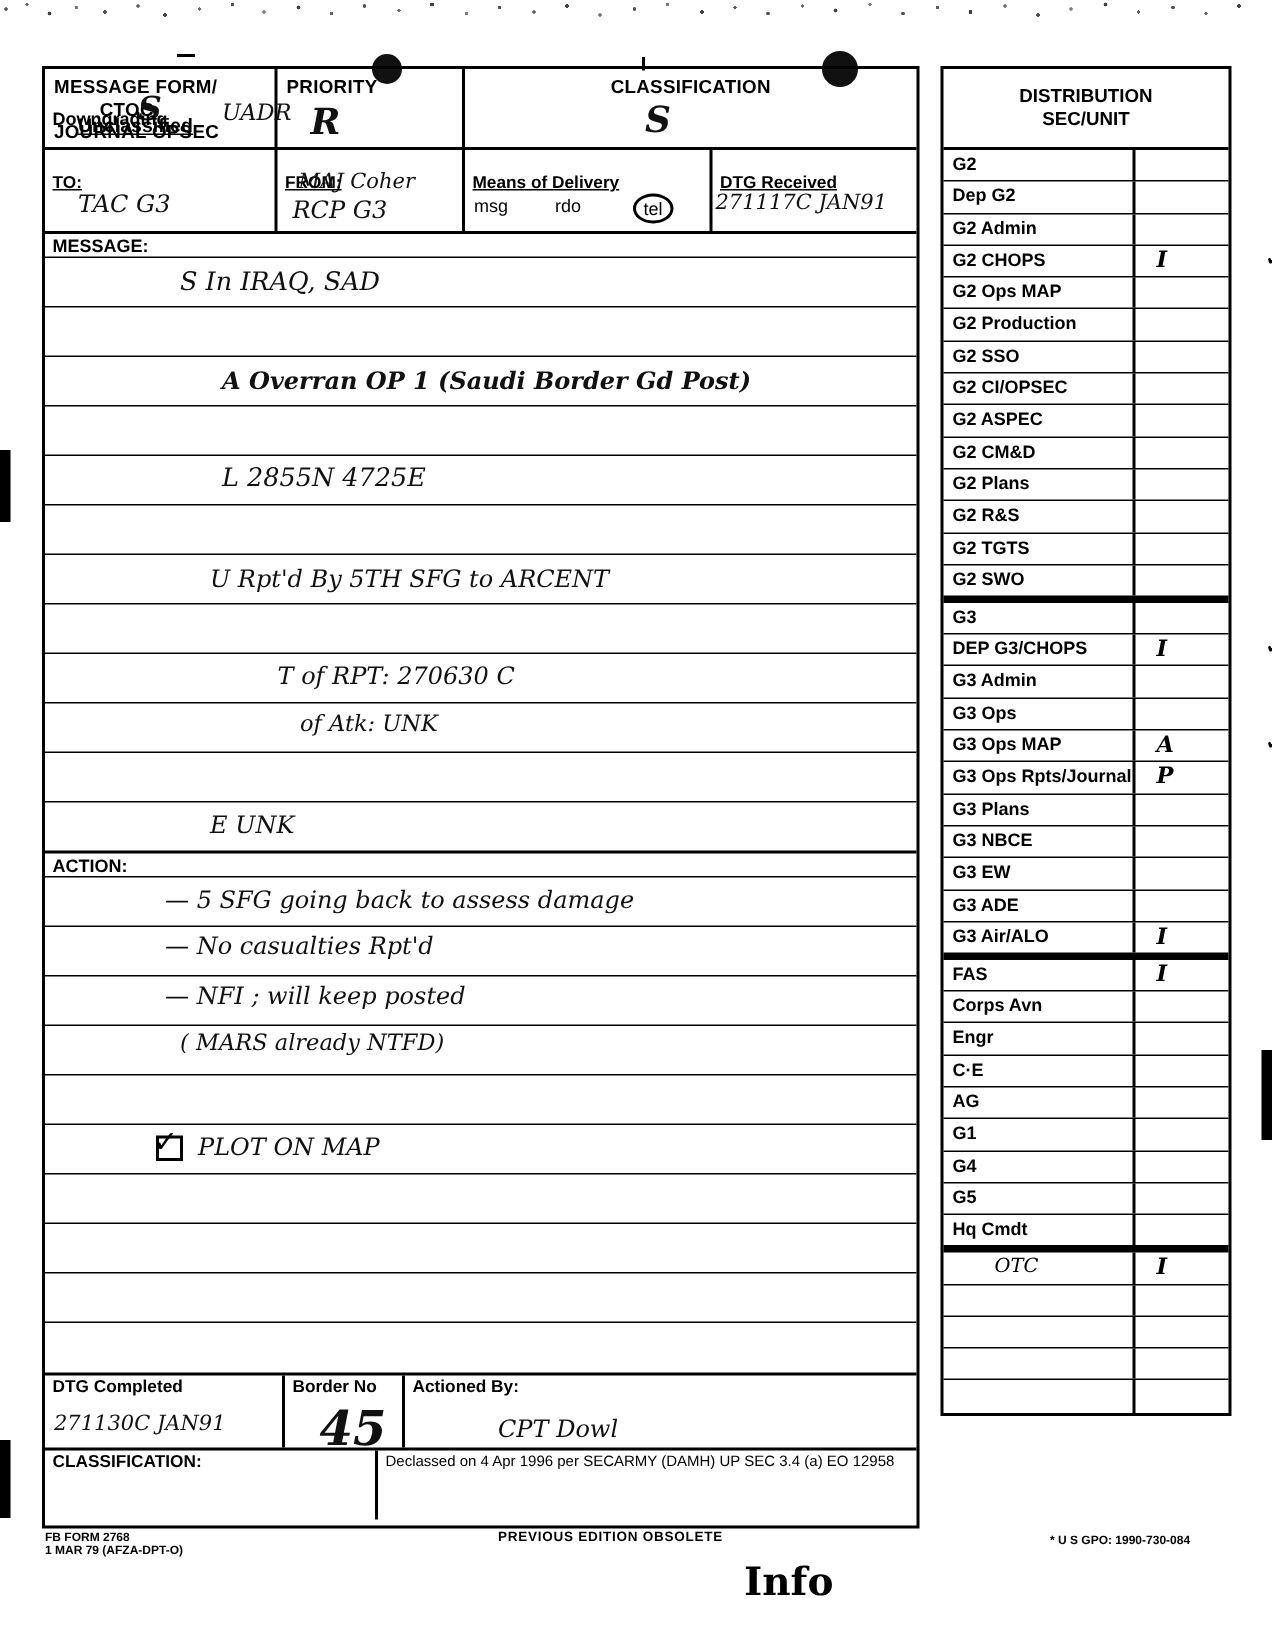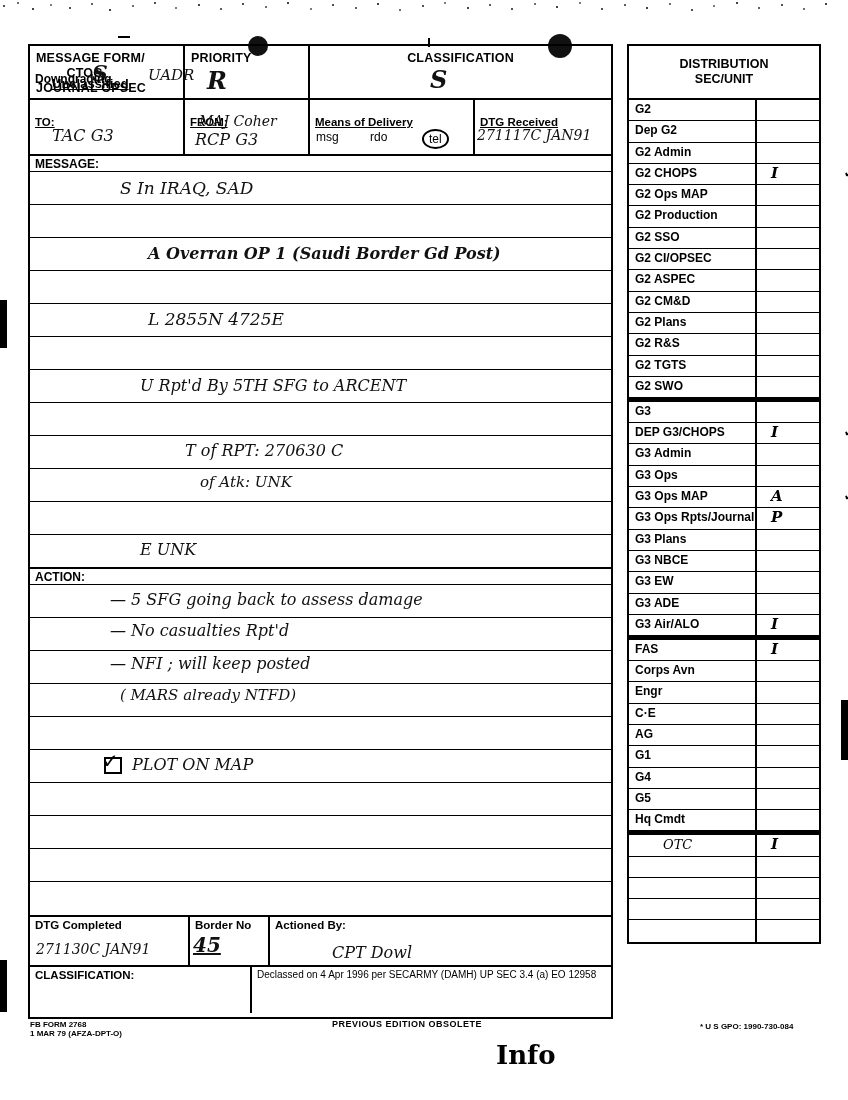--- a/index.html
+++ b/index.html
@@ -235,21 +235,21 @@
   <div class="line"></div>
   <div class="line" style="border-bottom:none;"></div>
 
   <div class="footer-row">
     <div class="f-c f-dtg">
       <div class="lbl-sm">DTG  Completed</div>
       <div class="hw" style="left:6px;top:24px;font-size:14px;">271130C JAN91</div>
     </div>
     <div class="f-c f-jno">
       <div class="lbl-sm">Border  No</div>
-      <div class="hw hw-b" style="left:3px;top:16px;font-size:20px;text-decoration:underline;">45</div>
+      <div class="hw hw-b" style="left:23px;top:16px;font-size:32px;">45</div>
     </div>
     <div class="f-c f-act">
       <div class="lbl-sm">Actioned  By:</div>
       <div class="hw" style="left:62px;top:26px;font-size:16px;">CPT Dowl</div>
     </div>
   </div>
 
   <div class="class-row">
     <div class="cl-left">
       <div class="lbl-sm">CLASSIFICATION:</div>

